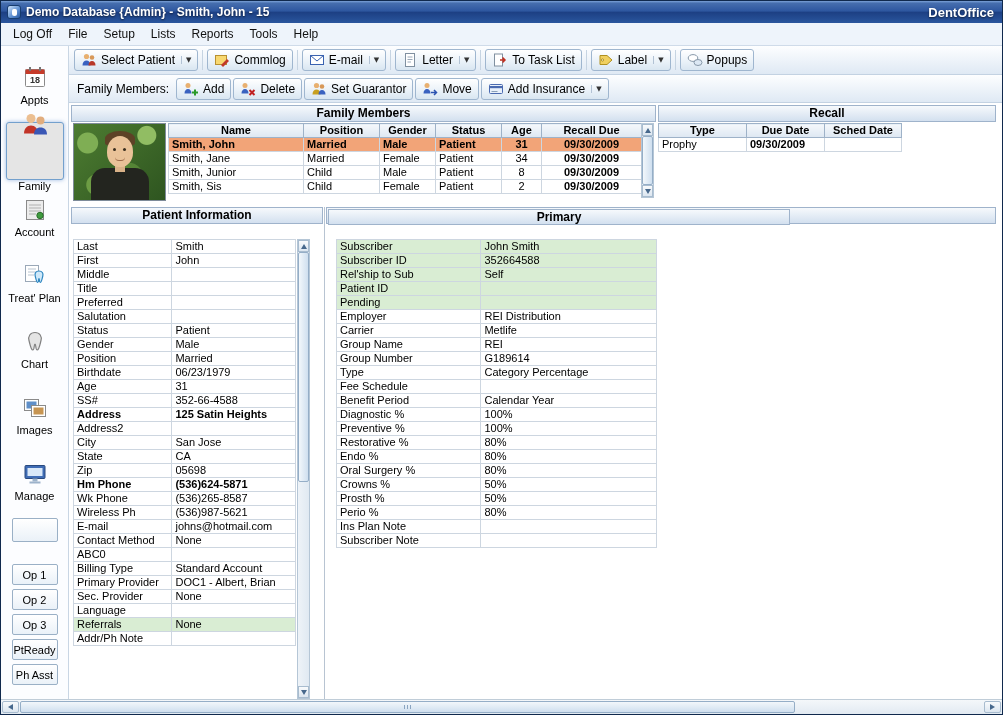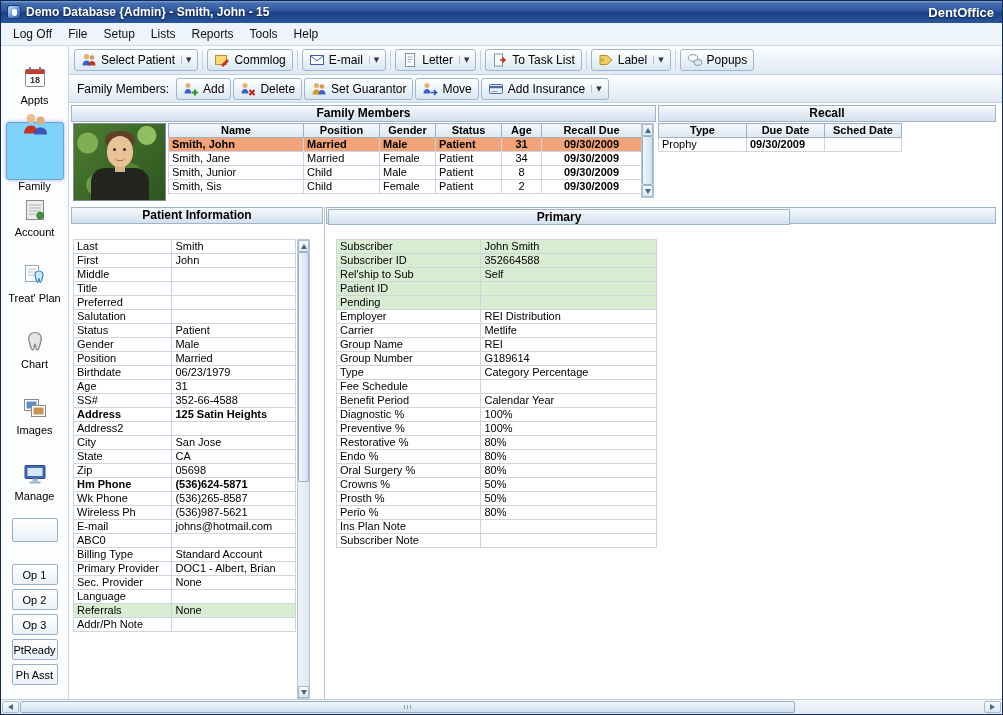--- a/index.html
+++ b/index.html
@@ -23,21 +23,21 @@
   .menubar { height:23px; flex:0 0 23px; background:#eef4fb; border-bottom:1px solid #cfdbe9;
     display:flex; align-items:center; padding:0 4px; }
   .menu-item { padding:3px 8px; font-size:12px; color:#111; border-radius:2px; }
 
   
   .mid { flex:1; display:flex; overflow:hidden; }
   .sidebar { width:68px; flex:0 0 68px; background:#fcfdff; border-right:1px solid #c9d6e4;
     display:flex; flex-direction:column; align-items:center; padding-top:10px; }
   .module { width:58px; height:58px; margin-bottom:8px; display:flex; flex-direction:column;
     align-items:center; justify-content:center; border:1px solid transparent; border-radius:3px; }
-  .module.selected { border-color:#73a0cd; background:#7dd3fc; box-shadow:0 0 4px rgba(80,130,200,.55);gap:40px; }
+  .module.selected { border-color:#73a0cd; background:#e5e5e5; box-shadow:0 0 4px rgba(80,130,200,.55);gap:40px; }
   .mlabel { font-size:11px; margin-top:1px; color:#000; white-space:nowrap; }
   .ops { display:flex; flex-direction:column; align-items:center; }
   .ops .op-btn { width:46px; height:21px; border:1px solid #9ab0c6; border-radius:2px;
     background:linear-gradient(#ffffff,#eaf1f8); font-size:11px; display:flex; align-items:center;
     justify-content:center; margin-bottom:4px; color:#000; }
   .ops .op-btn:nth-of-type(1) { height:24px; margin-bottom:22px; }
 
   .main { flex:1; display:flex; flex-direction:column; overflow:hidden; }
 
   
@@ -592,20 +592,24 @@
               <tr>
                 <td>Wireless Ph</td>
                 <td>(536)987-5621</td>
               </tr>
 
               <tr>
                 <td>E-mail</td>
                 <td>johns@hotmail.com</td>
               </tr>
 
+              <tr>
+                <td>Contact Method</td>
+                <td>None</td>
+              </tr>
 
               <tr>
                 <td>ABC0</td>
                 <td></td>
               </tr>
 
               <tr>
                 <td>Billing Type</td>
                 <td>Standard Account</td>
               </tr>

